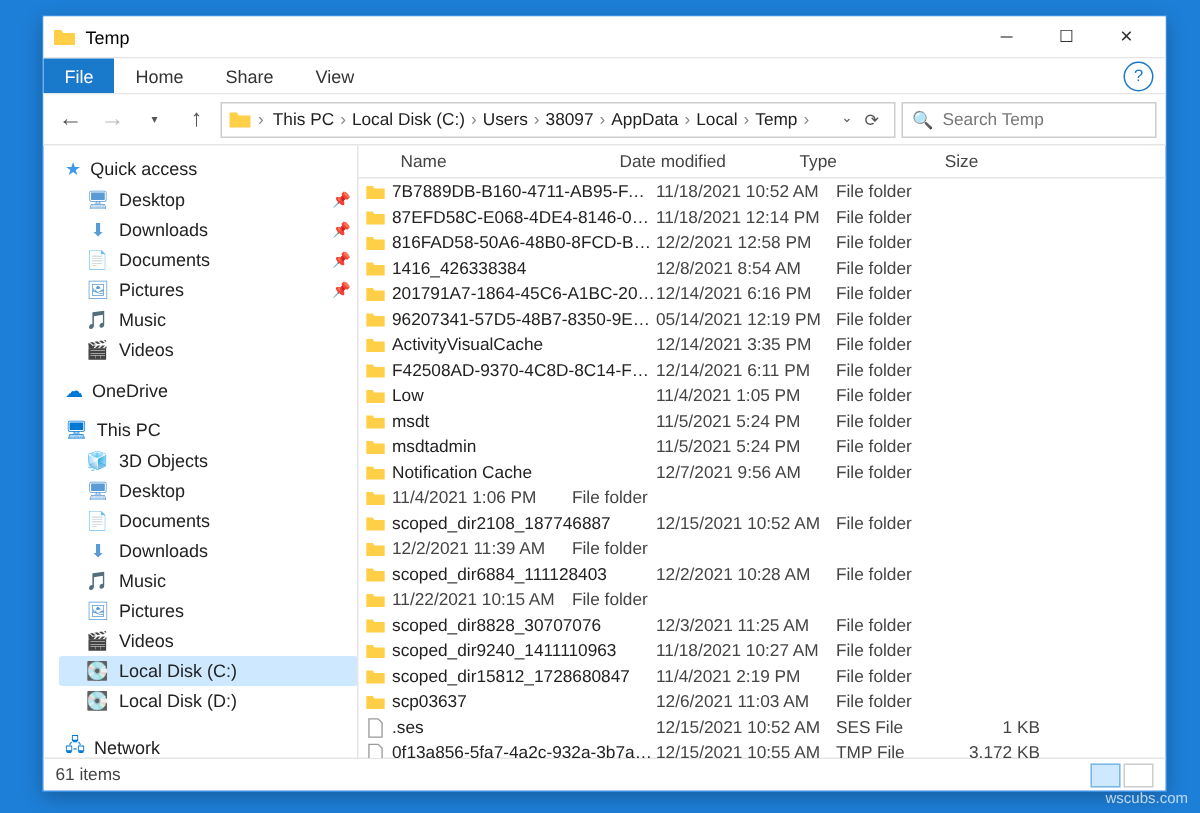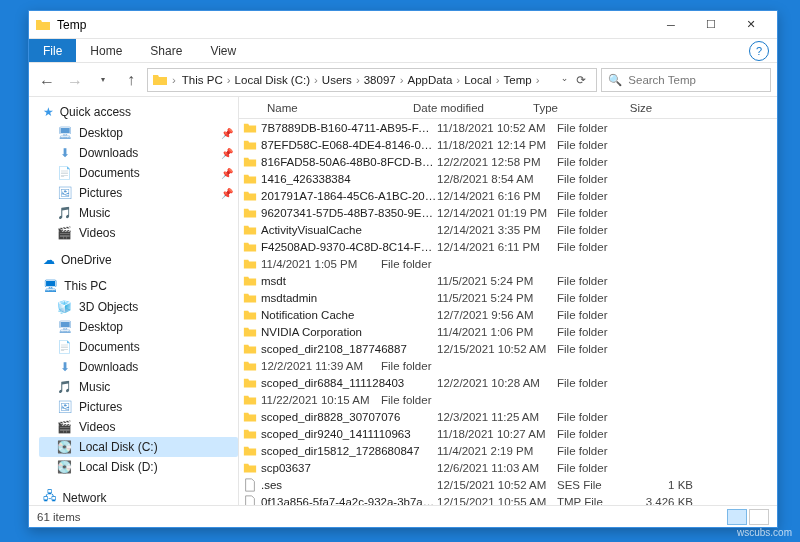--- a/index.html
+++ b/index.html
@@ -275,21 +275,21 @@
             <span class="ctype">File folder</span>
             <span class="csize"></span>
           </div>
           <div class="row">
             <span class="cico">
               <svg width="14" height="14" viewBox="0 0 16 16">
                 <path fill="#ffcf48" d="M1 3h5l1 2h8v8H1z"></path>
               </svg>
             </span>
             <span class="cname">96207341-57D5-48B7-8350-9E426C1EB88F</span>
-            <span class="cdate">12/14/2021 01:19 PM</span>
+            <span class="cdate">05/14/2021 12:19 PM</span>
             <span class="ctype">File folder</span>
             <span class="csize"></span>
           </div>
           <div class="row">
             <span class="cico">
               <svg width="14" height="14" viewBox="0 0 16 16">
                 <path fill="#ffcf48" d="M1 3h5l1 2h8v8H1z"></path>
               </svg>
             </span>
             <span class="cname">ActivityVisualCache</span>
@@ -307,20 +307,21 @@
             <span class="cdate">12/14/2021 6:11 PM</span>
             <span class="ctype">File folder</span>
             <span class="csize"></span>
           </div>
           <div class="row">
             <span class="cico">
               <svg width="14" height="14" viewBox="0 0 16 16">
                 <path fill="#ffcf48" d="M1 3h5l1 2h8v8H1z"></path>
               </svg>
             </span>
+            <span class="cname">Low</span>
             <span class="cdate">11/4/2021 1:05 PM</span>
             <span class="ctype">File folder</span>
             <span class="csize"></span>
           </div>
           <div class="row">
             <span class="cico">
               <svg width="14" height="14" viewBox="0 0 16 16">
                 <path fill="#ffcf48" d="M1 3h5l1 2h8v8H1z"></path>
               </svg>
             </span>
@@ -350,21 +351,20 @@
             <span class="cdate">12/7/2021 9:56 AM</span>
             <span class="ctype">File folder</span>
             <span class="csize"></span>
           </div>
           <div class="row">
             <span class="cico">
               <svg width="14" height="14" viewBox="0 0 16 16">
                 <path fill="#ffcf48" d="M1 3h5l1 2h8v8H1z"></path>
               </svg>
             </span>
-            <span class="cname">NVIDIA Corporation</span>
             <span class="cdate">11/4/2021 1:06 PM</span>
             <span class="ctype">File folder</span>
             <span class="csize"></span>
           </div>
           <div class="row">
             <span class="cico">
               <svg width="14" height="14" viewBox="0 0 16 16">
                 <path fill="#ffcf48" d="M1 3h5l1 2h8v8H1z"></path>
               </svg>
             </span>
@@ -461,21 +461,21 @@
           </div>
           <div class="row">
             <span class="cico">
               <svg width="14" height="14" viewBox="0 0 16 16">
                 <path fill="#fff" stroke="#999" d="M3 1h7l3 3v11H3z"></path>
               </svg>
             </span>
             <span class="cname">0f13a856-5fa7-4a2c-932a-3b7a98d46bac...</span>
             <span class="cdate">12/15/2021 10:55 AM</span>
             <span class="ctype">TMP File</span>
-            <span class="csize">3,426 KB</span>
+            <span class="csize">3,172 KB</span>
           </div>
         </div>
     </div>
   </div>
 
   <div class="status">
     <span>61 items</span>
     <div class="viewbtns">
       <div class="vbtn active"></div>
       <div class="vbtn"></div>

